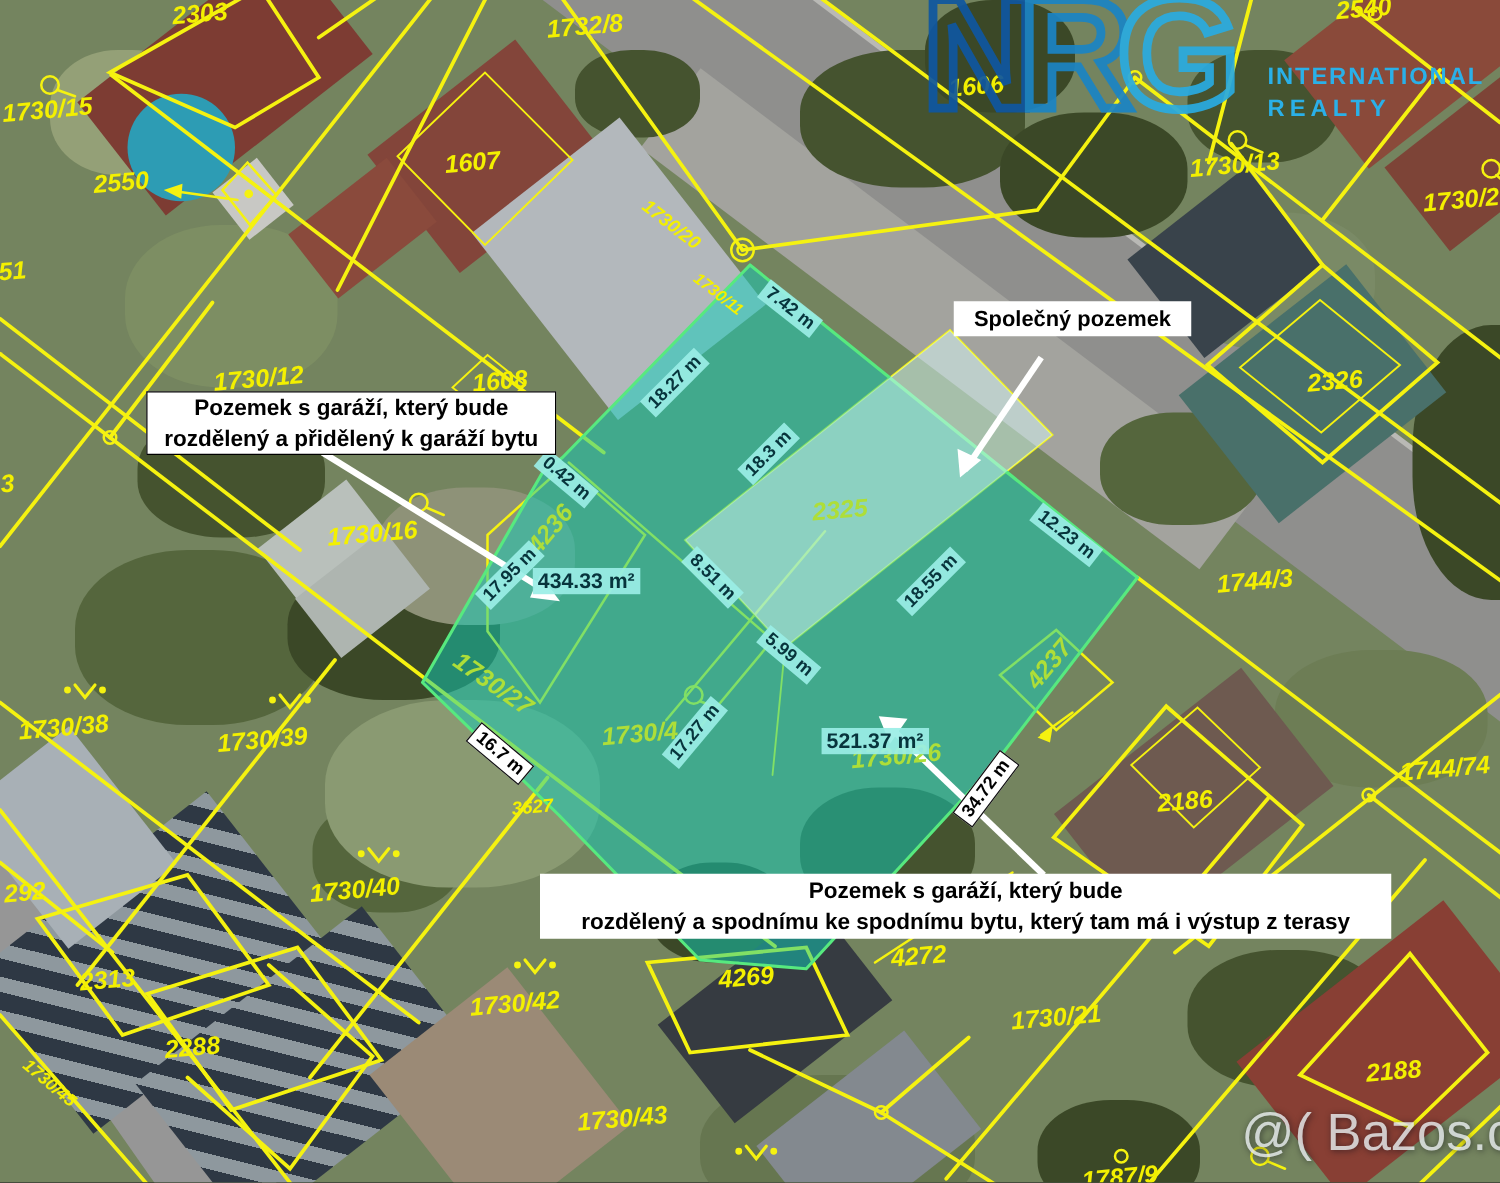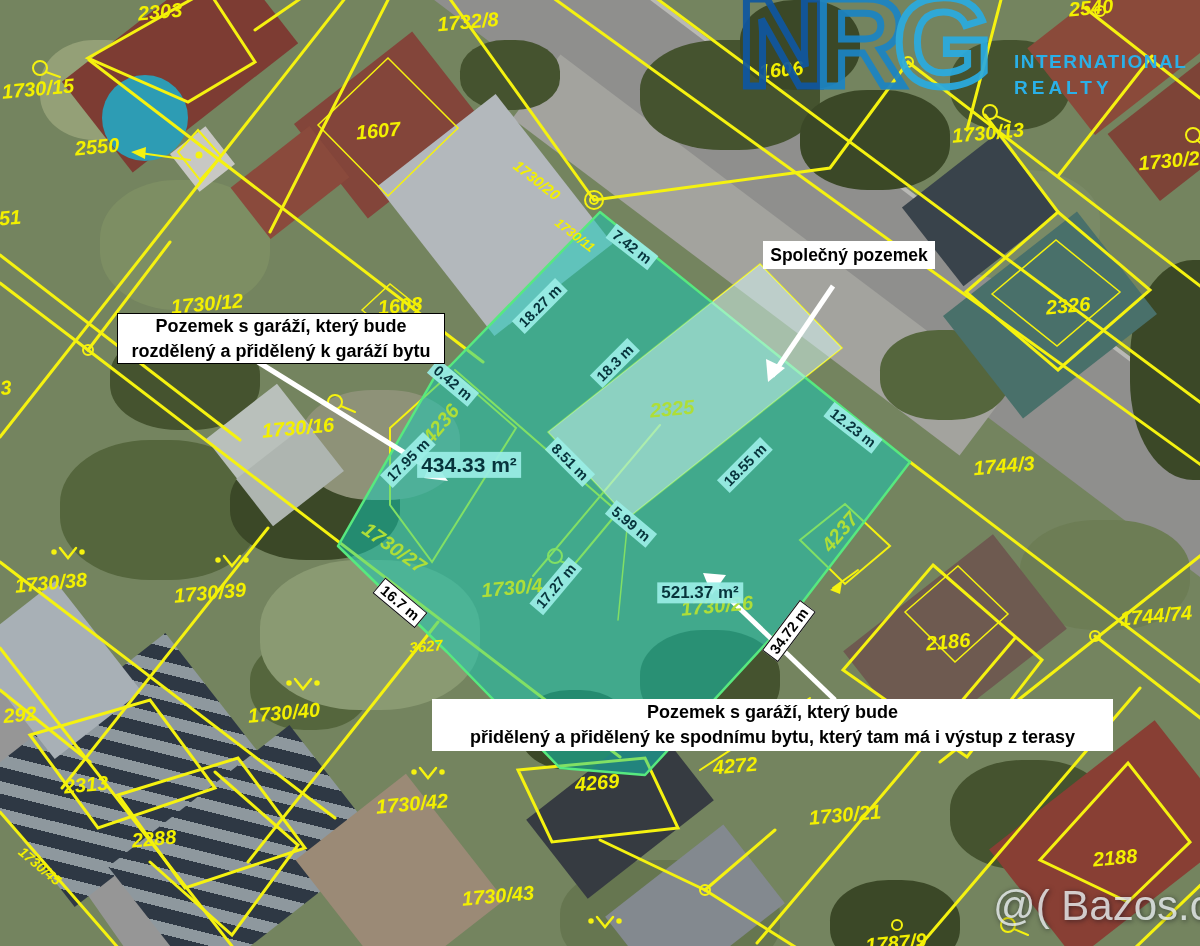--- a/index.html
+++ b/index.html
@@ -17,21 +17,21 @@
         background:rgba(154,238,230,.92);color:#07343c;padding:0 4px;line-height:1.25;}
   .mw{background:#ffffff;color:#000;border:1.5px solid #111;}
   .parcel{position:absolute;white-space:nowrap;font-style:italic;font-weight:600;
           color:#f3f000;}
   .parcel.green{color:#aede38;}
   
   .callout{position:absolute;background:#fff;color:#000;font-weight:bold;z-index:6;
            display:flex;flex-direction:column;justify-content:center;text-align:center;
            font-size:18px;line-height:1.38;}
   #callout-upper{left:117px;top:313px;width:326px;height:49px;border:1px solid #000;}
-  #callout-common{left:763px;top:241px;width:172px;height:28px;font-size:17.5px;text-align:center;}
+  #callout-common{left:763px;top:241px;width:190px;height:28px;font-size:17.5px;text-align:center;}
   #callout-lower{left:432px;top:699px;width:681px;height:52px;}
   
   #logo{position:absolute;left:738px;top:-20px;z-index:7;display:flex;opacity:.93;}
   #logo span{font-size:126px;font-weight:bold;line-height:1;color:transparent;}
   #logo .l-n{-webkit-text-stroke:7px var(--logo1);}
   #logo .l-r{-webkit-text-stroke:7px var(--logo2);margin-left:-14px;}
   #logo .l-g{-webkit-text-stroke:7px var(--logo3);margin-left:-12px;}
   .logosub{position:absolute;z-index:7;color:var(--logocyan);font-weight:bold;
            font-size:19px;letter-spacing:1.5px;white-space:nowrap;}
   #logo-line1{left:1014px;top:51px;}
@@ -266,41 +266,41 @@
       <div class="parcel" style="left: 498px; top: 896px; font-size: 20px; transform: translate(-50%, -50%) rotate(-5deg);">1730/43</div>
       <div class="parcel" style="left: 1115px; top: 858px; font-size: 20px; transform: translate(-50%, -50%) rotate(-5deg);">2188</div>
       <div class="parcel" style="left: 896px; top: 943px; font-size: 20px; transform: translate(-50%, -50%) rotate(-5deg);">1787/9</div>
       <div class="parcel" style="left: 10px; top: 218px; font-size: 20px; transform: translate(-50%, -50%) rotate(-5deg);">51</div>
       <div class="parcel" style="left: 6px; top: 388px; font-size: 20px; transform: translate(-50%, -50%) rotate(-5deg);">3</div>
       <div class="meas" style="left: 632px; top: 247px; font-size: 14.5px; transform: translate(-50%, -50%) rotate(38deg);">7.42 m</div>
       <div class="meas" style="left: 540px; top: 306px; font-size: 14.5px; transform: translate(-50%, -50%) rotate(-45deg);">18.27 m</div>
       <div class="meas" style="left: 453px; top: 383px; font-size: 14.5px; transform: translate(-50%, -50%) rotate(40deg);">0.42 m</div>
       <div class="meas" style="left: 615px; top: 363px; font-size: 14.5px; transform: translate(-50%, -50%) rotate(-45deg);">18.3 m</div>
       <div class="meas" style="left: 408px; top: 460px; font-size: 14.5px; transform: translate(-50%, -50%) rotate(-45deg);">17.95 m</div>
-      <div class="meas" style="left: 469px; top: 465px; font-size: 21px; transform: translate(-50%, -50%) rotate(0deg);">434.33 m²</div>
+      <div class="meas" style="left: 469px; top: 465px; font-size: 17px; transform: translate(-50%, -50%) rotate(0deg);">434.33 m²</div>
       <div class="meas" style="left: 570px; top: 462px; font-size: 14.5px; transform: translate(-50%, -50%) rotate(45deg);">8.51 m</div>
       <div class="meas" style="left: 631px; top: 524px; font-size: 14.5px; transform: translate(-50%, -50%) rotate(40deg);">5.99 m</div>
       <div class="meas" style="left: 745px; top: 465px; font-size: 14.5px; transform: translate(-50%, -50%) rotate(-45deg);">18.55 m</div>
       <div class="meas" style="left: 853px; top: 428px; font-size: 14.5px; transform: translate(-50%, -50%) rotate(38deg);">12.23 m</div>
       <div class="meas" style="left: 556px; top: 586px; font-size: 14.5px; transform: translate(-50%, -50%) rotate(-50deg);">17.27 m</div>
       <div class="meas mw" style="left: 400px; top: 603px; font-size: 14.5px; transform: translate(-50%, -50%) rotate(40deg);">16.7 m</div>
       <div class="meas" style="left: 700px; top: 593px; font-size: 17px; transform: translate(-50%, -50%) rotate(0deg);">521.37 m²</div>
       <div class="meas mw" style="left: 789px; top: 631px; font-size: 14.5px; transform: translate(-50%, -50%) rotate(-53deg);">34.72 m</div>
     </div>
 
   <div class="callout" id="callout-upper">
     <div>Pozemek s garáží, který bude</div>
     <div>rozdělený a přidělený k garáží bytu</div>
   </div>
   <div class="callout" id="callout-common">
     <div>Společný pozemek</div>
   </div>
   <div class="callout" id="callout-lower">
     <div>Pozemek s garáží, který bude</div>
-    <div>přidělený a přidělený ke spodnímu bytu, který tam má i výstup z terasy</div>
+    <div>rozdělený a spodnímu ke spodnímu bytu, který tam má i výstup z terasy</div>
   </div>
 
   <div id="logo">
     <span class="l-n">N</span>
     <span class="l-r">R</span>
     <span class="l-g">G</span>
   </div>
   <div class="logosub" id="logo-line1">INTERNATIONAL</div>
   <div class="logosub" id="logo-line2">REALTY</div>
 

